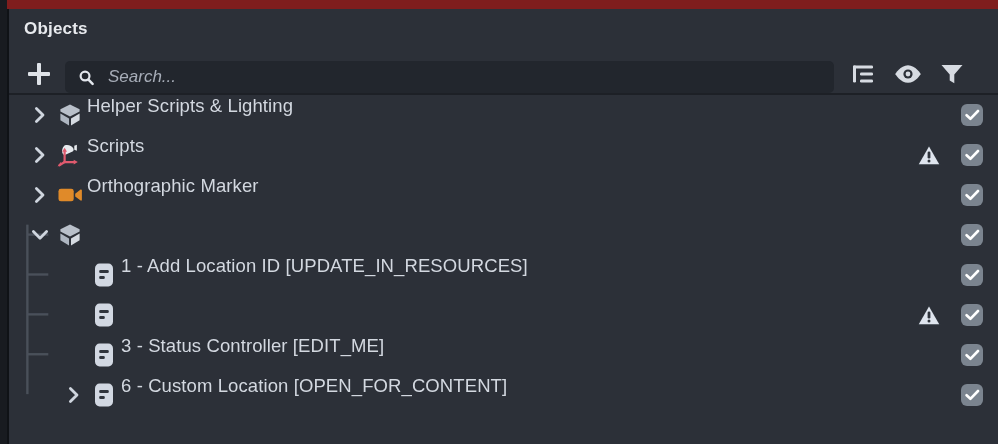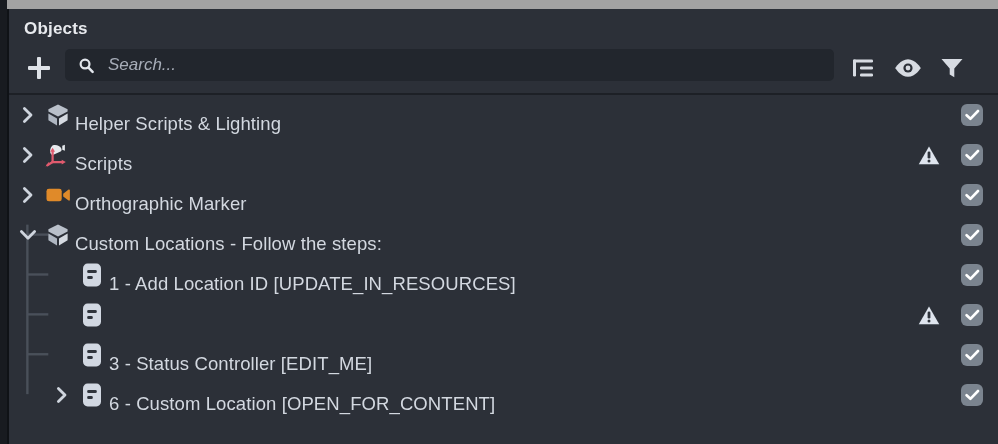--- a/index.html
+++ b/index.html
@@ -13,21 +13,21 @@
     overflow: hidden;
     font-family: "Liberation Sans", sans-serif;
     -webkit-font-smoothing: antialiased;
   }
 
   
   #app {
     position: relative;
     width: 998px;
     height: 412px;
-    background: #a3a3a3;
+    background: #7f1d1d;
   }
   .left-gutter {
     position: absolute;
     left: 0; top: 0;
     width: 7px; height: 444px;
     background: #181b20;
   }
   .gutter-line {
     position: absolute;
     left: 7px; top: 9px;
@@ -60,21 +60,21 @@
     font-size: 17px;
     font-weight: bold;
     letter-spacing: 0.2px;
   }
 
   
   .toolbar {
     height: 44px;
     flex: 0 0 auto;
     display: flex;
-    align-items: flex-start;
+    align-items: flex-end;
     padding: 0 26px 0 8px;
     box-sizing: border-box;
   }
   .add-button {
     width: 44px;
     height: 38px;
     display: flex;
     align-items: center;
     justify-content: center;
     flex: 0 0 auto;
@@ -156,22 +156,23 @@
   
   .tree {
     flex: 1 1 auto;
     position: relative;
     overflow: hidden;
   }
   .row {
     position: relative;
     height: 40px;
     display: flex;
-    align-items: flex-end;
+    align-items: flex-start;
     cursor: pointer;
+    margin-left: 12px;
   }
   .twisty {
     position: absolute;
     width: 22px;
     height: 40px;
     display: flex;
     align-items: center;
     justify-content: center;
     cursor: pointer;
   }
@@ -395,21 +396,20 @@
        <path d="M2.4 3.6 9 10.2l6.6-6.6" fill="none" stroke="#cfd5de" stroke-width="2.8" stroke-linecap="round" stroke-linejoin="round"></path>
      </svg>
             </span>
             <span class="row-icon">
               <svg width="26" height="24" viewBox="0 0 26 24">
        <path d="M13 1.4 3.4 6.3v2.2L13 13.4l9.6-4.9V6.3z" fill="#b9c0ca"></path>
        <path d="M3.4 10.6v6.6L12 22.4v-6.8z" fill="#aeb6c1"></path>
        <path d="M22.6 10.6v6.6L14 22.4v-6.8z" fill="#d5dae1"></path>
      </svg>
             </span>
-            <span class="row-label">Custom Locations - Follow the steps:</span>
             <span class="row-check">
                <span class="checkbox">
                 <svg width="15" height="12" viewBox="0 0 15 12">
        <path d="M1.6 6.2 5.4 9.8 13 2" fill="none" stroke="#ffffff" stroke-width="2.6" stroke-linecap="round" stroke-linejoin="round"></path>
      </svg>
               </span>
              </span>
           </div>
           <div class="row d1">
             <span class="row-icon">

